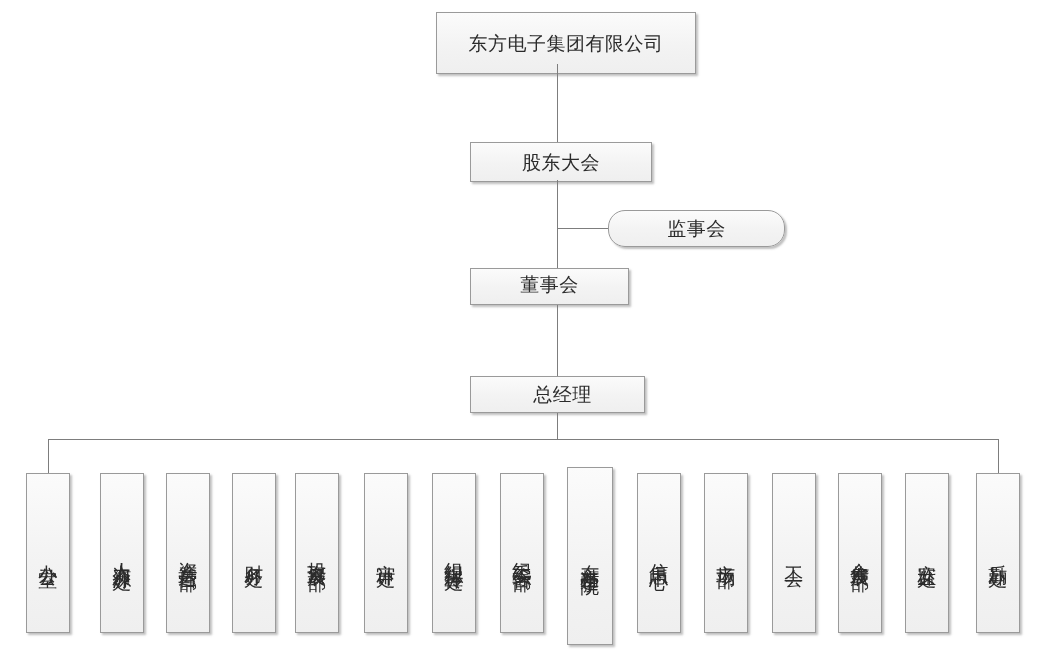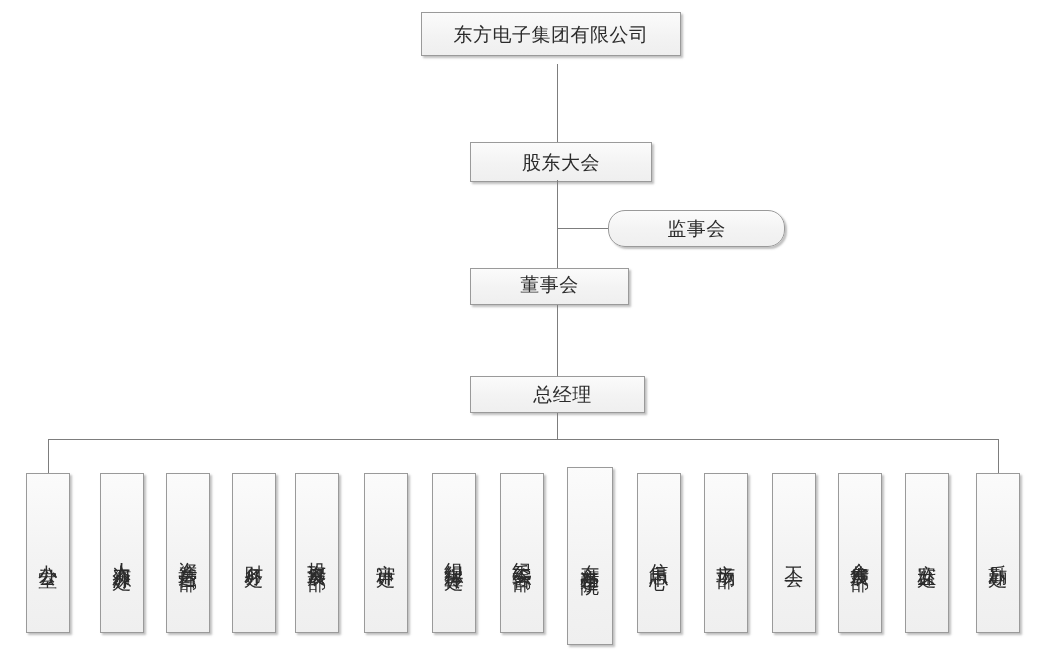--- a/index.html
+++ b/index.html
@@ -63,21 +63,21 @@
     background: #7d7d7d;
   }
   .line.v { width: 1px; }
   .line.h { height: 1px; }
 </style>
 </head>
 <body>
 
 <div id="chart-root">
 
-  <div class="node h" style="left:421px; top:12px; width:260px; height:44px;">
+  <div class="node h" style="left:436px; top:12px; width:260px; height:62px;">
     <span class="node-label">东方电子集团有限公司</span>
   </div>
 
   <div class="line v" style="left:557px; top:64px; height:78px;"></div>
 
   <div class="node h" style="left:470px; top:142px; width:182px; height:40px;">
     <span class="node-label">股东大会</span>
   </div>
 
   <div class="line v" style="left:557px; top:180px; height:88px;"></div>

